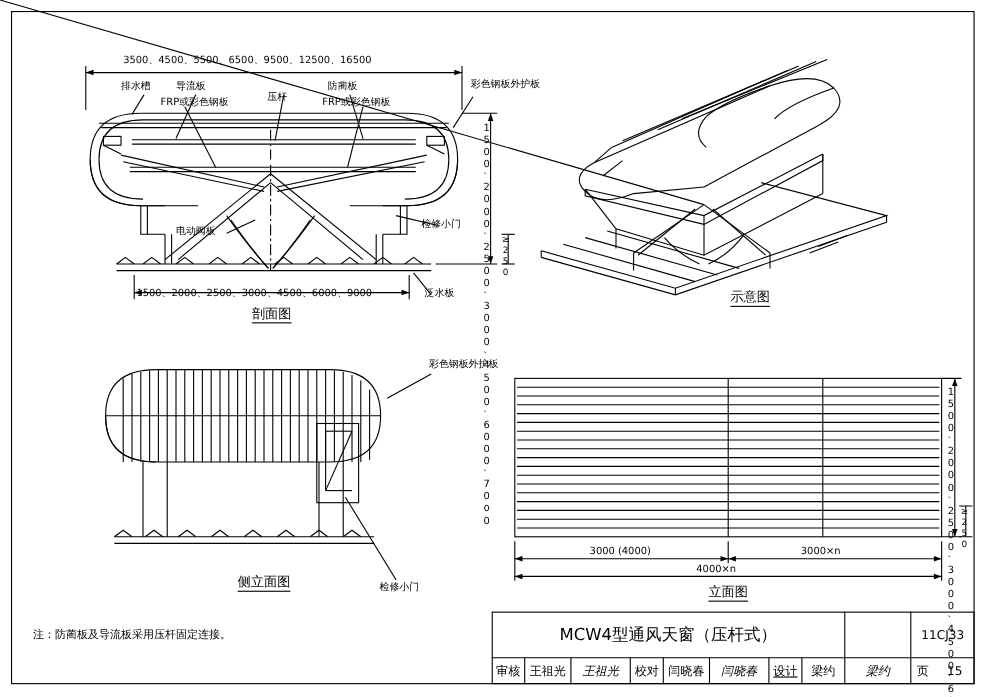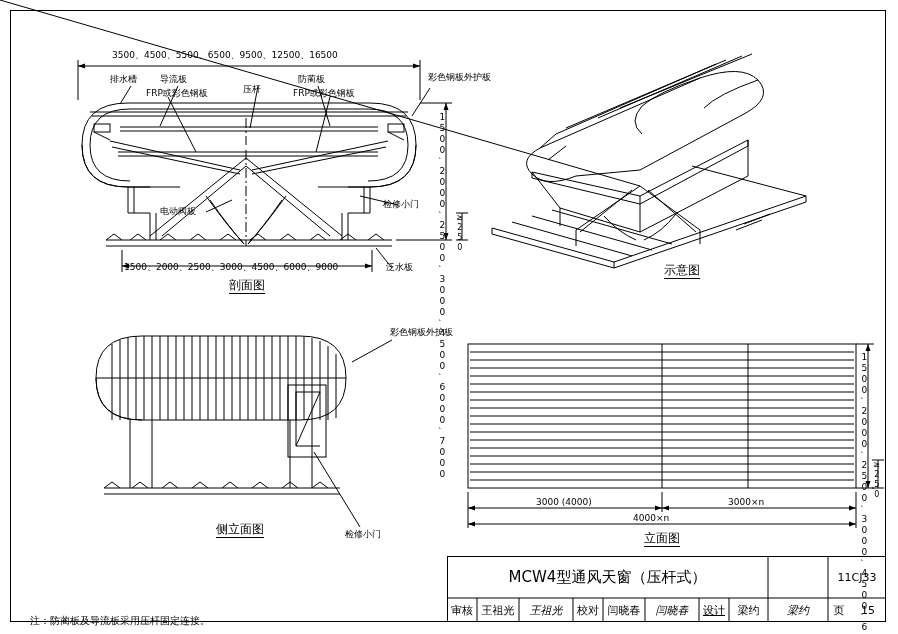--- a/index.html
+++ b/index.html
@@ -42,21 +42,21 @@
   .tcell{
     position:absolute;display:flex;align-items:center;justify-content:center;
     font-family:"DejaVu Sans",sans-serif;font-size:11px;
   }
   .tcell.title{font-size:15px;}
   .tcell.code{font-size:11px;}
   .sig{
     font-family:"DejaVu Serif","Liberation Serif",serif;
     font-style:italic;font-size:11px;
   }
-  .note{position:absolute;font-size:10px;font-family:"DejaVu Sans",sans-serif;margin-top:44px;}
+  .note{position:absolute;font-size:10px;font-family:"DejaVu Sans",sans-serif;}
 </style>
 </head>
 <body>
 
 <div id="sheet">
   <div class="frame"></div>
 
   <svg class="layer" xmlns="http://www.w3.org/2000/svg">
     <g fill="none" stroke="#000" stroke-width="1" shape-rendering="geometricPrecision">
 

